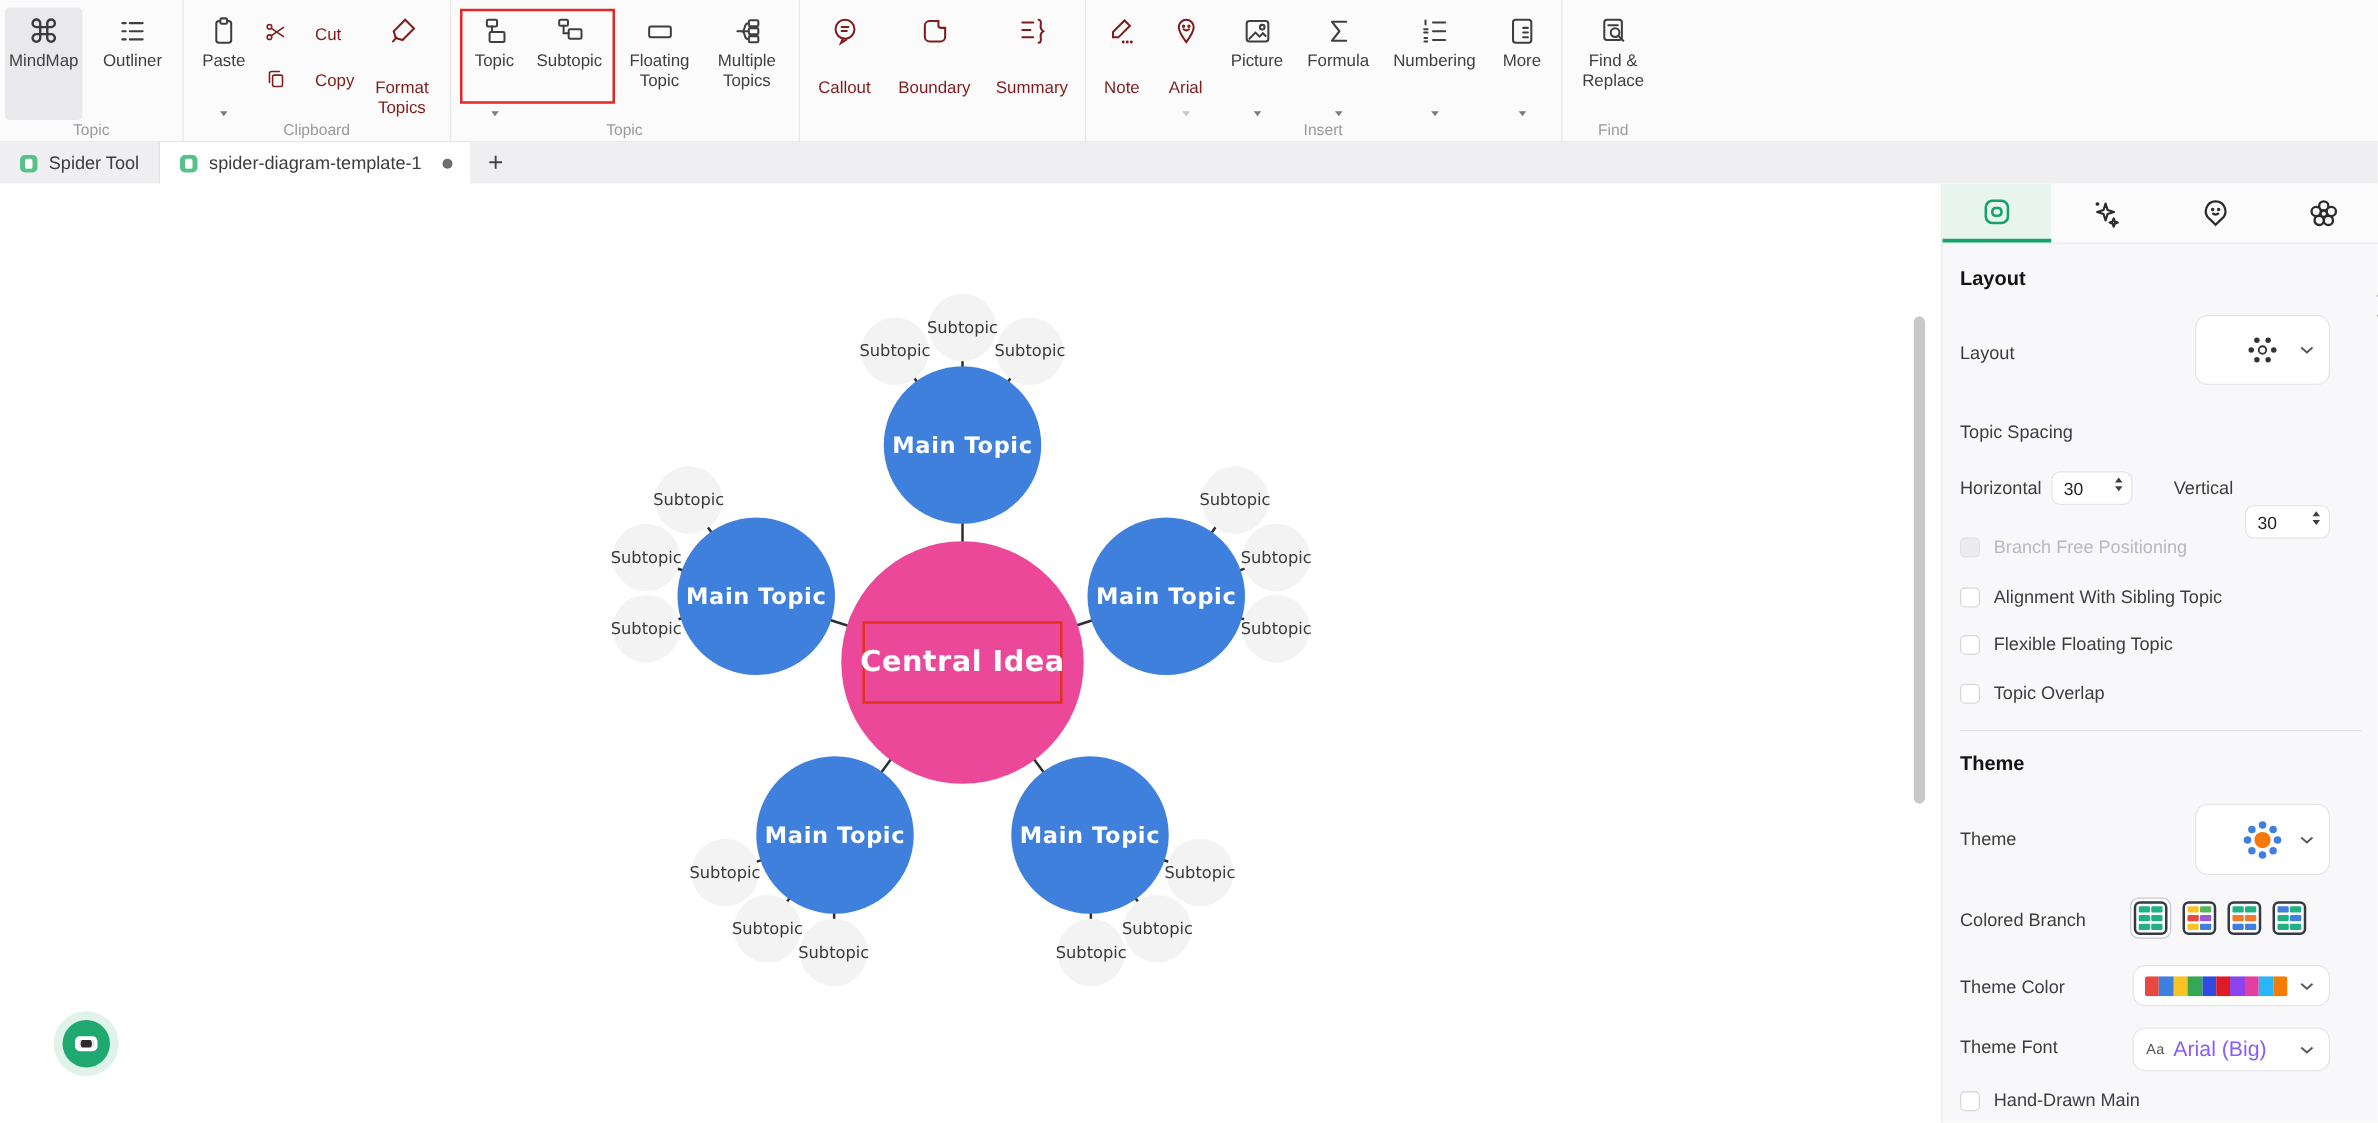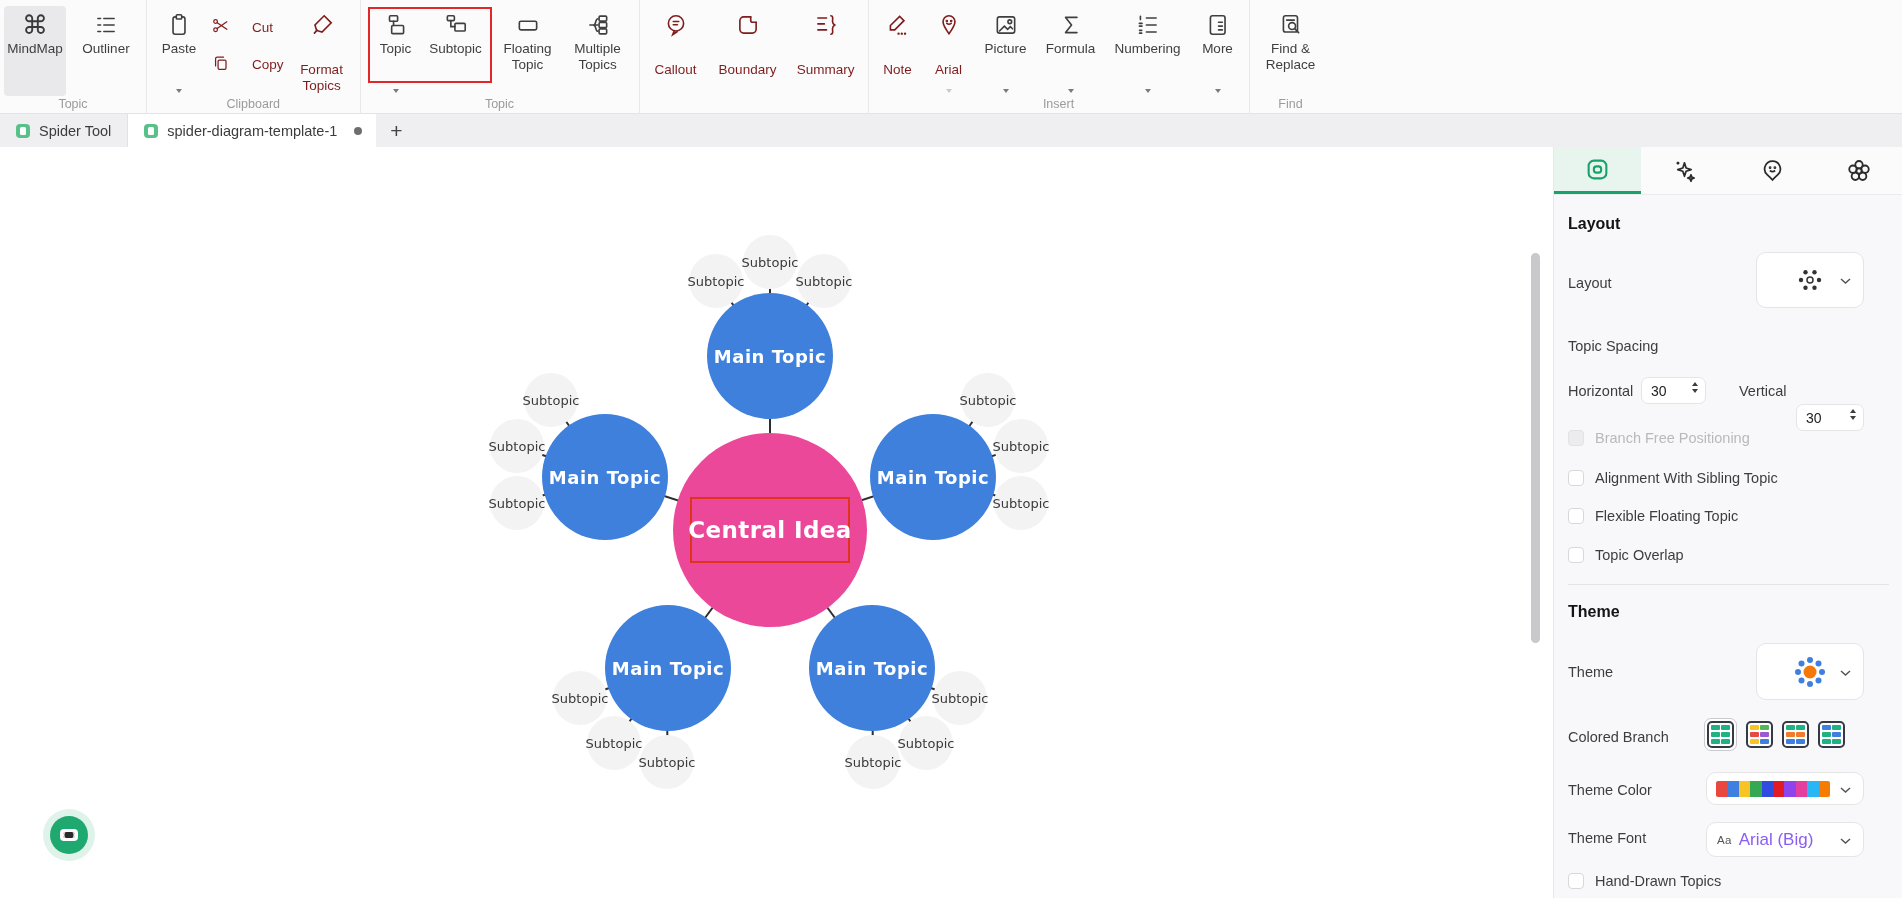--- a/index.html
+++ b/index.html
@@ -595,15 +595,15 @@
     <span class="font-value">Arial (Big)</span>
     <span class="chev">
       <svg width="11" height="7" viewBox="0 0 11 7" fill="none" stroke="#555" stroke-width="1.5">
           <path d="M1 1l4.5 4L10 1"></path>
         </svg>
     </span>
   </div>
 
   <div class="chkrow" style="left:14px;top:726px">
     <span class="chkbox"></span>
-    <span class="chk-label">Hand-Drawn Topics</span>
+    <span class="chk-label">Hand-Drawn Main</span>
   </div>
 </div>
 
 </body></html>

